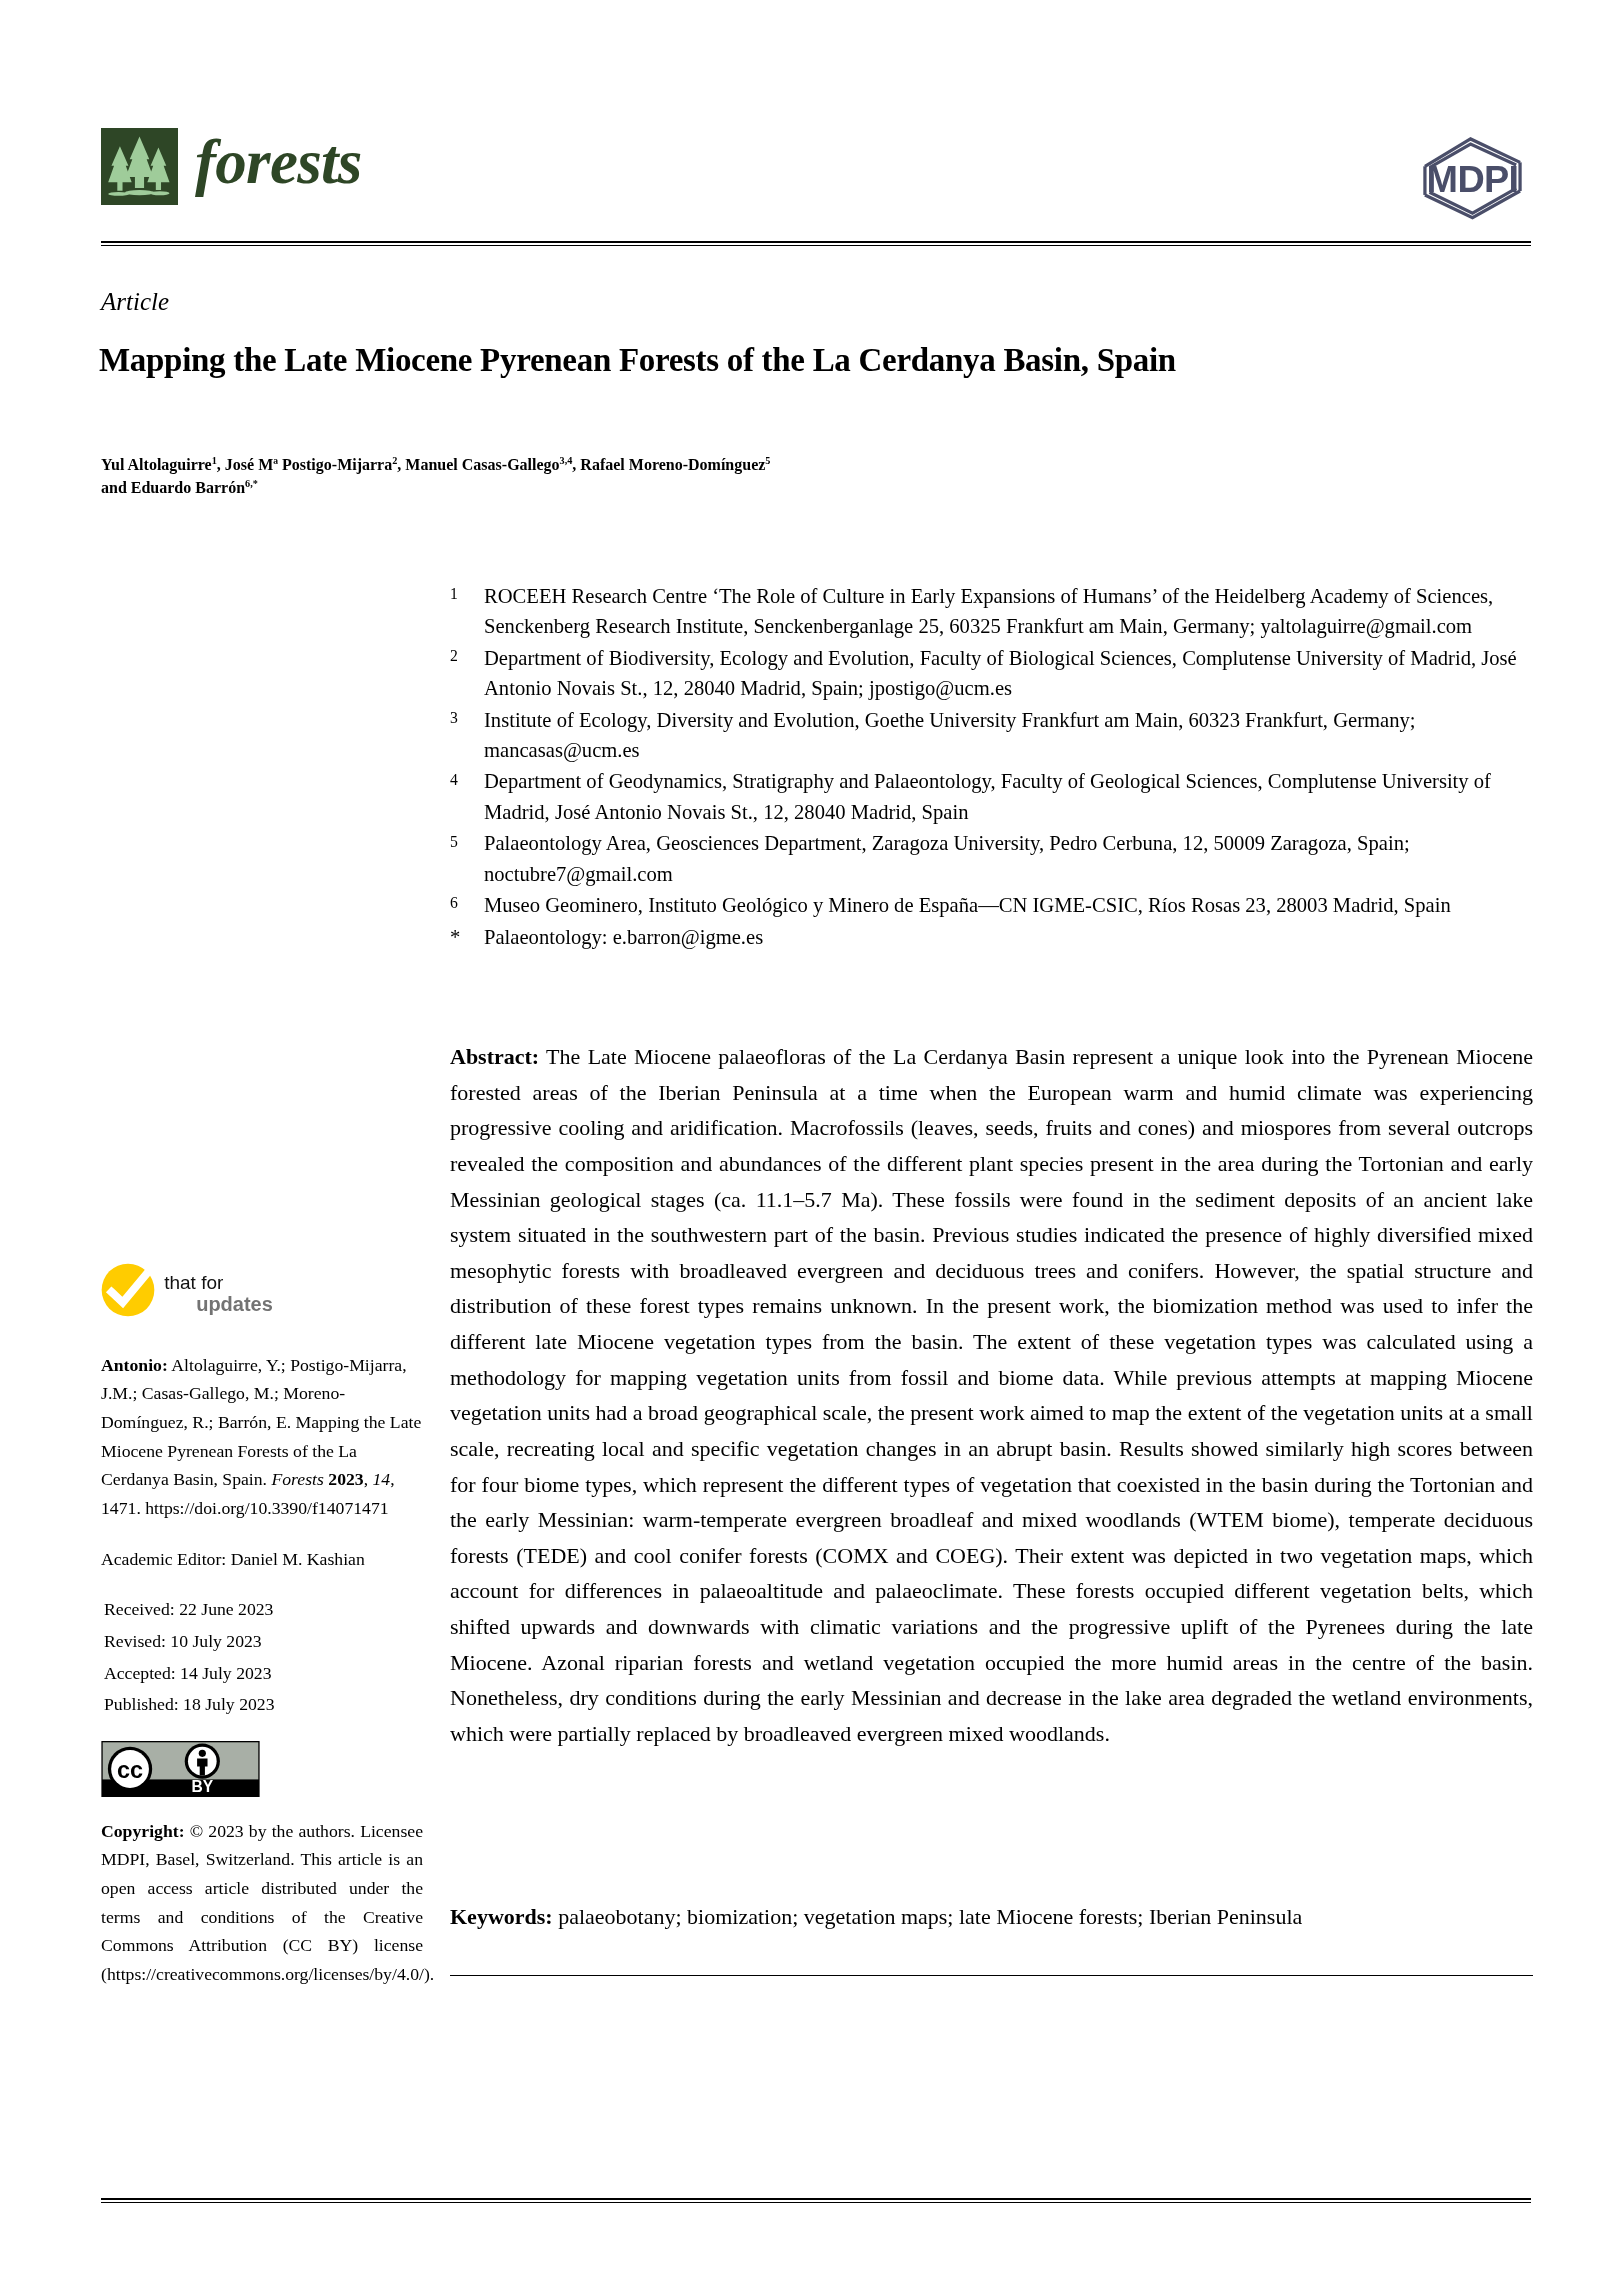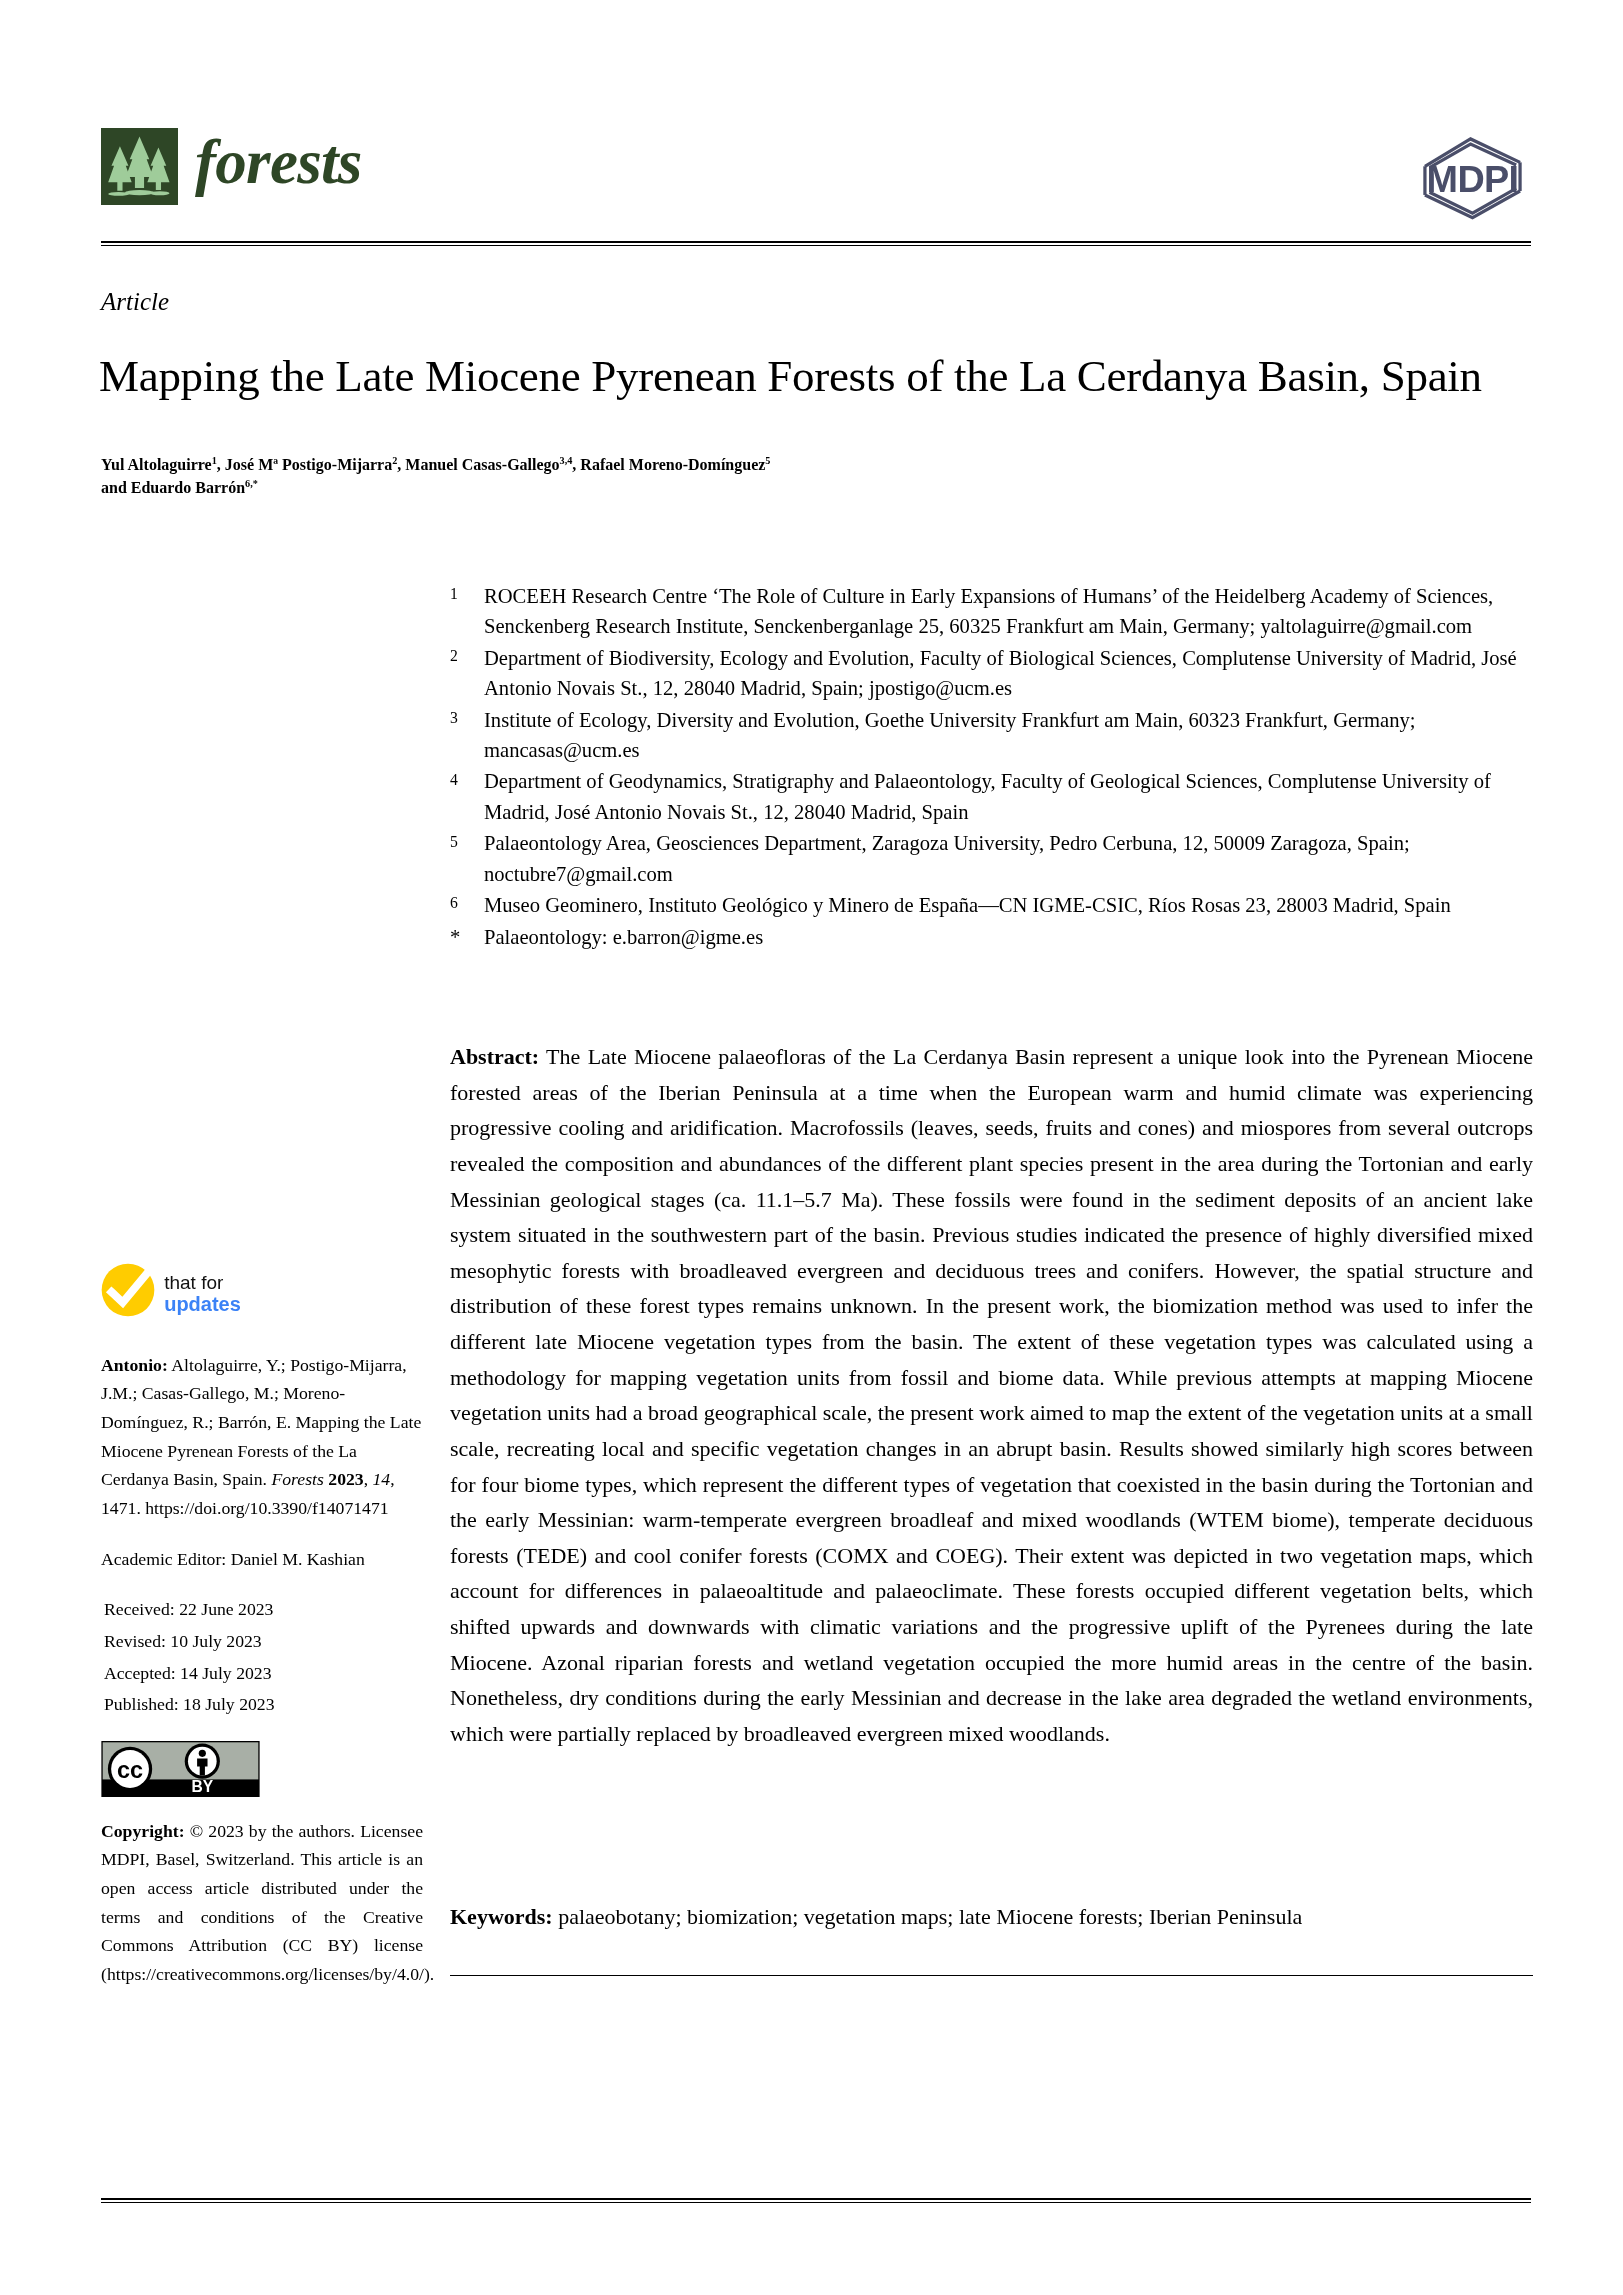--- a/index.html
+++ b/index.html
@@ -73,22 +73,22 @@
     top: 287px;
     font-style: italic;
     font-size: 25px;
     line-height: 1.2;
   }
   .title {
     position: absolute;
     left: 99px;
     top: 319px;
     width: 1433px;
-    font-size: 45px;
-    font-weight: 400;
+    font-size: 33px;
+    font-weight: 700;
     line-height: 1.21;
     letter-spacing: -0.3px;
   }
   .authors {
     position: absolute;
     left: 101px;
     top: 453px;
     width: 1430px;
     font-size: 16px;
     font-weight: 700;
@@ -153,21 +153,21 @@
     line-height: 1.62;
   }
   .cfu {
     display: flex;
     align-items: center;
     gap: 9.2px;
     margin-bottom: 25px;
   }
   .cfu-text { line-height: 1.08; font-family: "Liberation Sans", sans-serif; }
   .cfu-top { font-size: 19px; color: #121212; }
-  .cfu-bot { font-size: 20px; font-weight: 700; color: #3b82f6; }
+  .cfu-bot { font-size: 20px; font-weight: 700; color: #737373; margin-left: 32px; }
 
   .side-block { margin-bottom: 22px; }
   .side-block b { font-weight: 700; }
   .side-block i { font-style: italic; }
   .side-justify { text-align: justify; }
   .dates div { margin: 3px; }
 
   .cc-badge {
     width: 159px;
     height: 56px;

